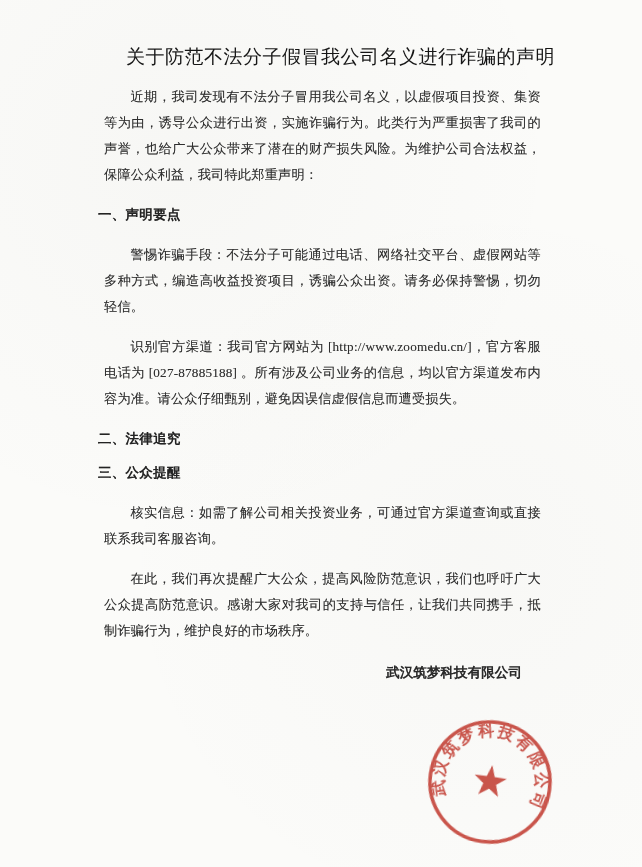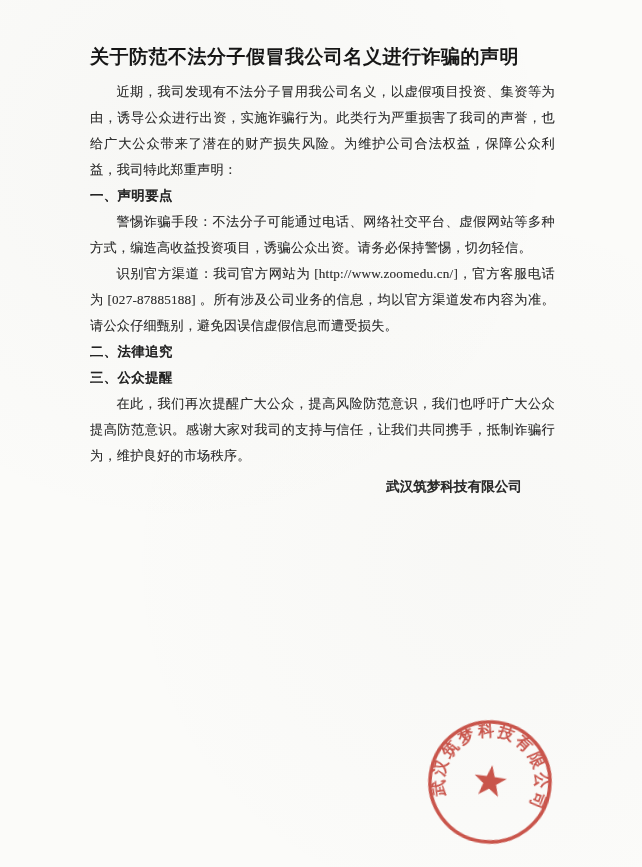--- a/index.html
+++ b/index.html
@@ -18,38 +18,38 @@
     background:
       radial-gradient(circle at 28% 18%, rgba(120,120,110,0.03), transparent 45%),
       radial-gradient(circle at 75% 65%, rgba(120,120,110,0.025), transparent 50%),
       #fbfbf9;
     overflow: hidden;
     color: #2e2e2e;
   }
   .title {
     margin: 0 0 9px 0;
     font-size: 19px;
-    font-weight: 700;
+    font-weight: 400;
     line-height: 26px;
-    text-align: left;
+    text-align: right;
     color: #161616;
     letter-spacing: 0.5px;
   }
   .para {
-    margin: 0;
+    margin: 14px;
     font-size: 13.2px;
     line-height: 26px;
     text-align: justify;
     letter-spacing: 0.2px;
     color: #2e2e2e;
     text-shadow: 0 0 0.4px rgba(40,40,40,0.35);
   }
   .indent { text-indent: 2em; }
   .heading {
-    margin: 0;
+    margin: 8px;
     font-size: 13.4px;
     font-weight: 700;
     line-height: 26px;
     color: #232323;
     letter-spacing: 0.4px;
     text-shadow: 0 0 0.4px rgba(40,40,40,0.35);
   }
   .signature {
     margin-top: 3px;
     text-align: right;
@@ -89,20 +89,21 @@
 
   <p class="para indent">近期，我司发现有不法分子冒用我公司名义，以虚假项目投资、集资等为由，诱导公众进行出资，实施诈骗行为。此类行为严重损害了我司的声誉，也给广大公众带来了潜在的财产损失风险。为维护公司合法权益，保障公众利益，我司特此郑重声明：</p>
 
   <h2 class="heading">一、声明要点</h2>
   <p class="para indent">警惕诈骗手段：不法分子可能通过电话、网络社交平台、虚假网站等多种方式，编造高收益投资项目，诱骗公众出资。请务必保持警惕，切勿轻信。</p>
   <p class="para indent">识别官方渠道：我司官方网站为 [http://www.zoomedu.cn/]，官方客服电话为 [027-87885188] 。所有涉及公司业务的信息，均以官方渠道发布内容为准。请公众仔细甄别，避免因误信虚假信息而遭受损失。</p>
 
   <h2 class="heading">二、法律追究</h2>
 
   <h2 class="heading">三、公众提醒</h2>
+  <p class="para indent">核实信息：如需了解公司相关投资业务，可通过官方渠道查询或直接联系我司客服咨询。</p>
 
   <p class="para indent">在此，我们再次提醒广大公众，提高风险防范意识，我们也呼吁广大公众提高防范意识。感谢大家对我司的支持与信任，让我们共同携手，抵制诈骗行为，维护良好的市场秩序。</p>
 
   <div class="signature">
     <div class="sig-company">武汉筑梦科技有限公司</div>
   </div>
 
   <div class="seal">
     <svg viewBox="0 0 132 132" width="132" height="132">
       <circle cx="66" cy="66" r="60" fill="none" stroke="#c5392e" stroke-width="3.6"></circle>

